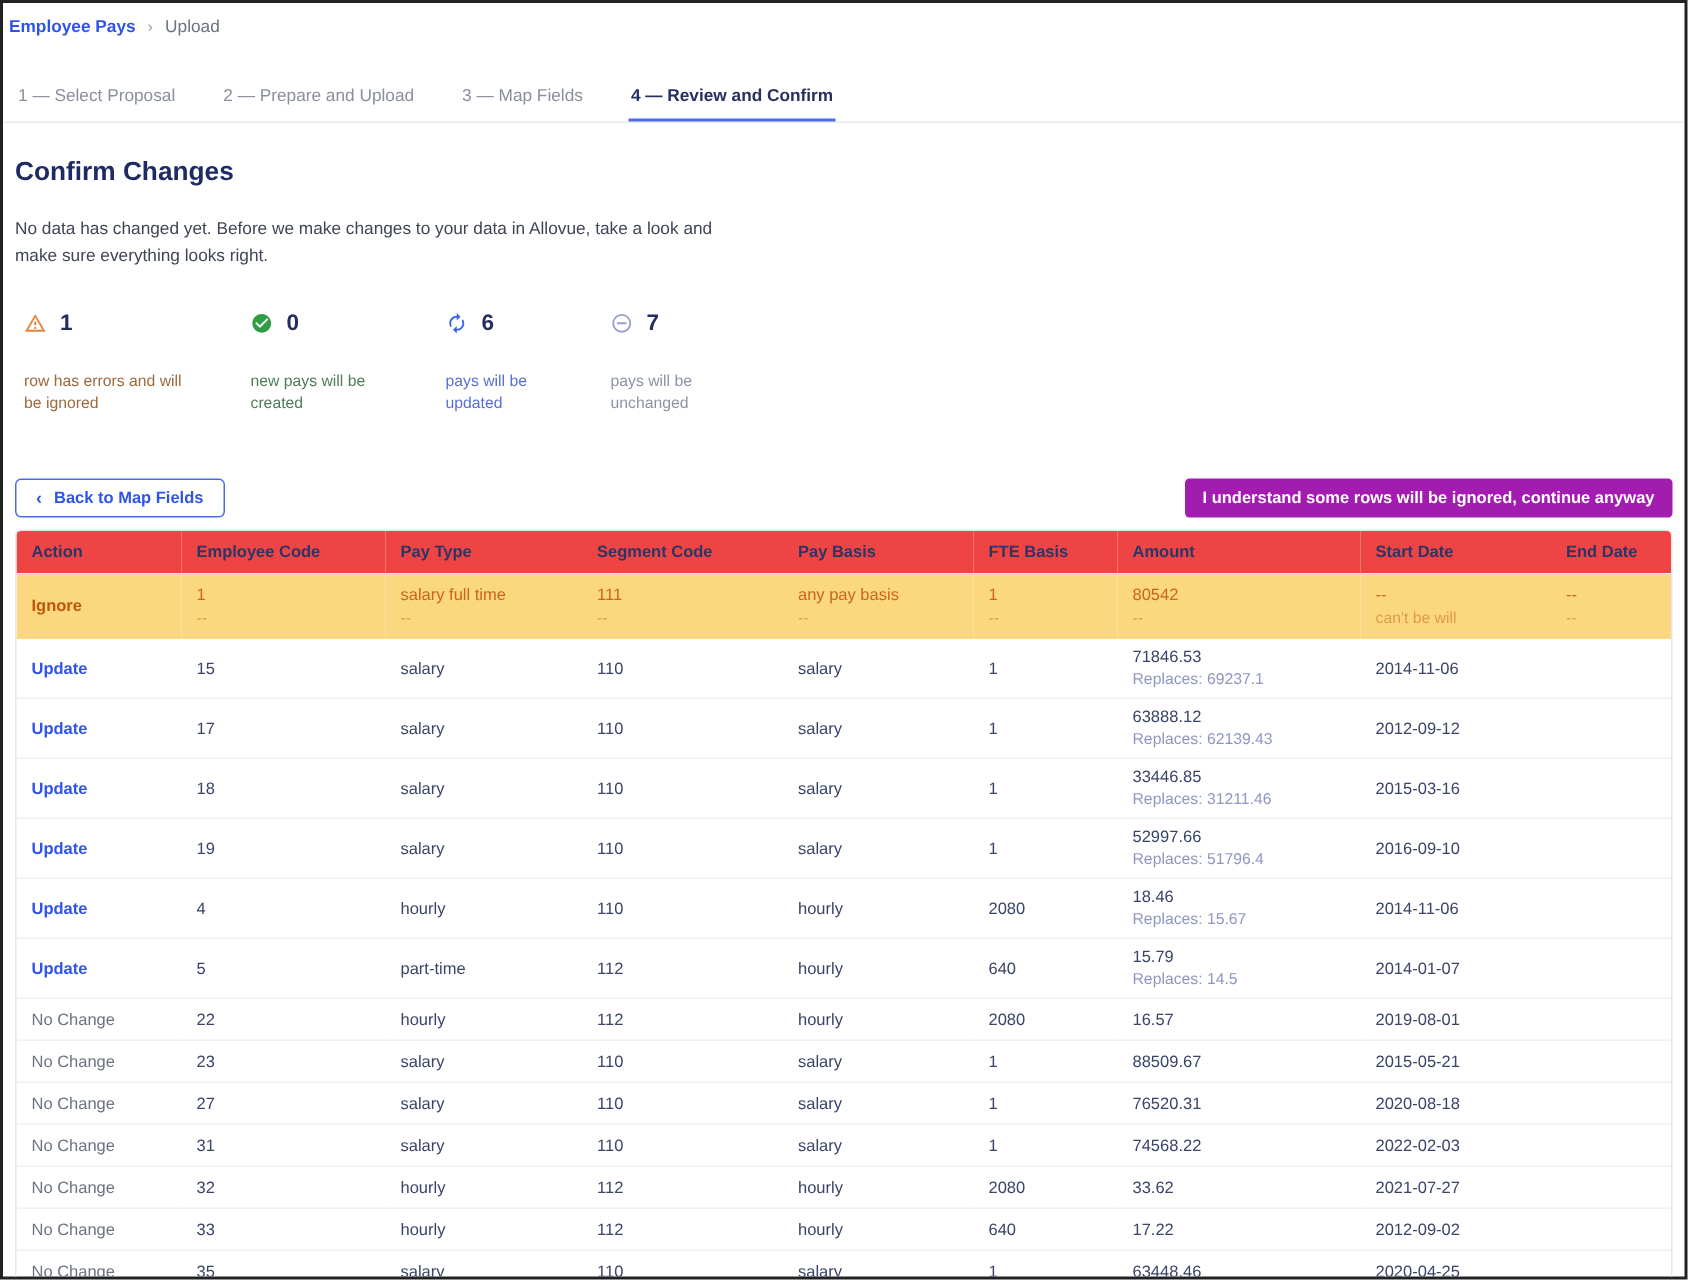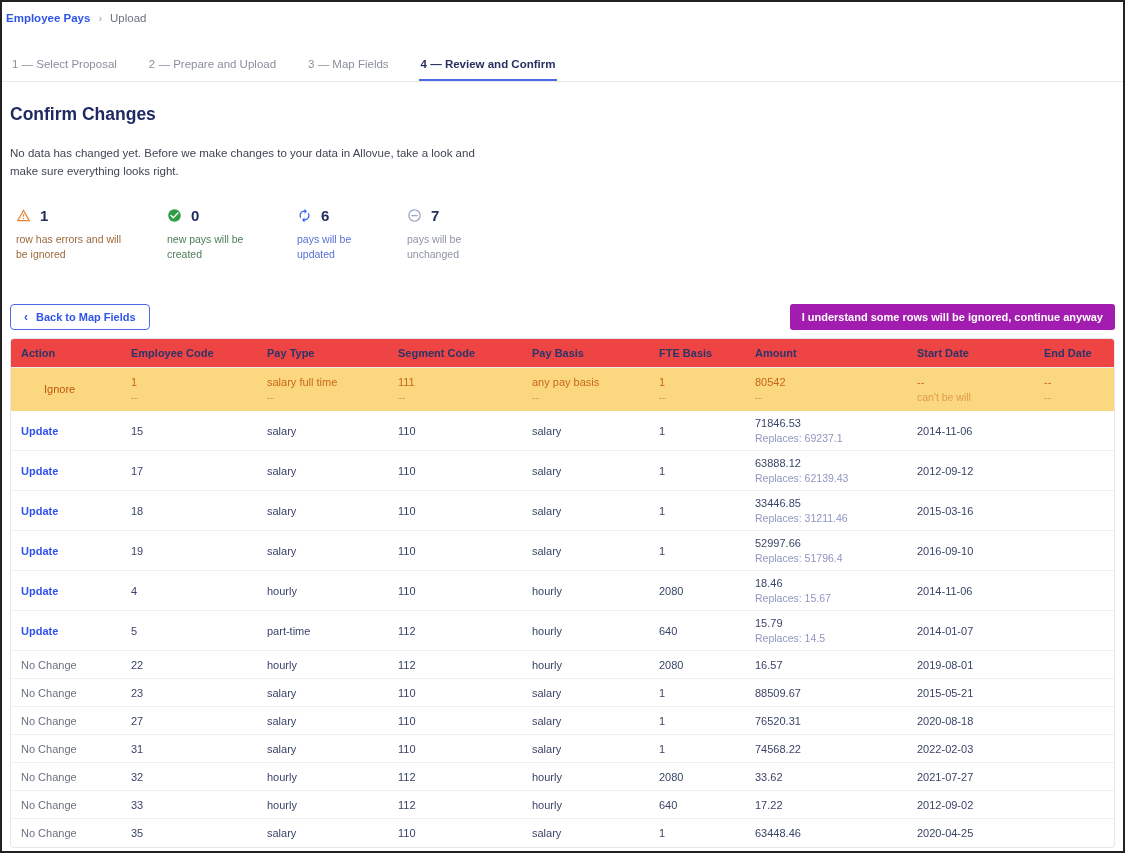--- a/index.html
+++ b/index.html
@@ -28,21 +28,21 @@
   .stats { display:flex; margin:26px 0 0 14px; }
   .stat { display:flex; flex-direction:column; }
   .stat:nth-child(1){ width:151px; }
   .stat:nth-child(2){ width:130px; }
   .stat:nth-child(3){ width:110px; }
   .stat:nth-child(4){ width:130px; }
   .stat-top { display:flex; align-items:center; gap:9px; }
   .stat-count { font-size:15px; font-weight:bold; color:#232d5e; }
   .stat-icon { width:15px; height:15px; display:inline-flex; }
   .stat-icon svg { width:15px; height:15px; }
-  .stat-label { font-size:10.5px; line-height:1.45; margin-top:8px; }
+  .stat-label { font-size:10.5px; line-height:1.45; margin-top:23px; }
   .stat:nth-child(1) .stat-label { color:#9c6a3c; max-width:118px; }
   .stat:nth-child(2) .stat-label { color:#4e7d58; max-width:84px; }
   .stat:nth-child(3) .stat-label { color:#5a6fd6; max-width:60px; }
   .stat:nth-child(4) .stat-label { color:#8d93a5; max-width:64px; }
   
   .action-bar { display:flex; justify-content:space-between; align-items:center; padding:0 8px; }
   .action-bar.top { margin-top:42px; }
   .action-bar.bottom { margin-top:8px; }
   .btn-back {
     display:inline-flex; align-items:center; gap:8px;
@@ -63,21 +63,21 @@
     background:#ef4444; text-align:left; font-size:11px; color:#2b3566;
     padding:8px 6px 8px 10px; font-weight:bold; border-bottom:1px solid #e8eaef;
   }
   tbody td { font-size:11px; padding:6px 6px 6px 10px; border-bottom:1px solid #eef0f4; vertical-align:middle; color:#3a4468; }
   tbody tr:last-child td { border-bottom:none; }
   tr.row-update td { height:40px; }
   tr.row-nochange td { height:28px; }
   tr.row-ignore td { background:#fbd87f; height:43px; border-bottom:1px solid #fbd87f; }
   tr.row-ignore .cell-main { color:#c9661a; }
   tr.row-ignore .cell-note { color:#e09a4d; }
-  .action-ignore { color:#bf5609; font-weight:normal;margin-left:23px; }
+  .action-ignore { color:#bf5609; font-weight:bold; }
   .action-update { color:#2f54eb; font-weight:bold; text-decoration:none; cursor:pointer; }
   .action-nochange { color:#6b7280; }
   .cell-note { font-size:10.5px; color:#8f96c2; margin-top:3px; }
 </style>
 </head>
 <body>
 
 <div class="breadcrumb">
   <a class="crumb-link">Employee Pays</a>
   <span class="crumb-sep">›</span>

